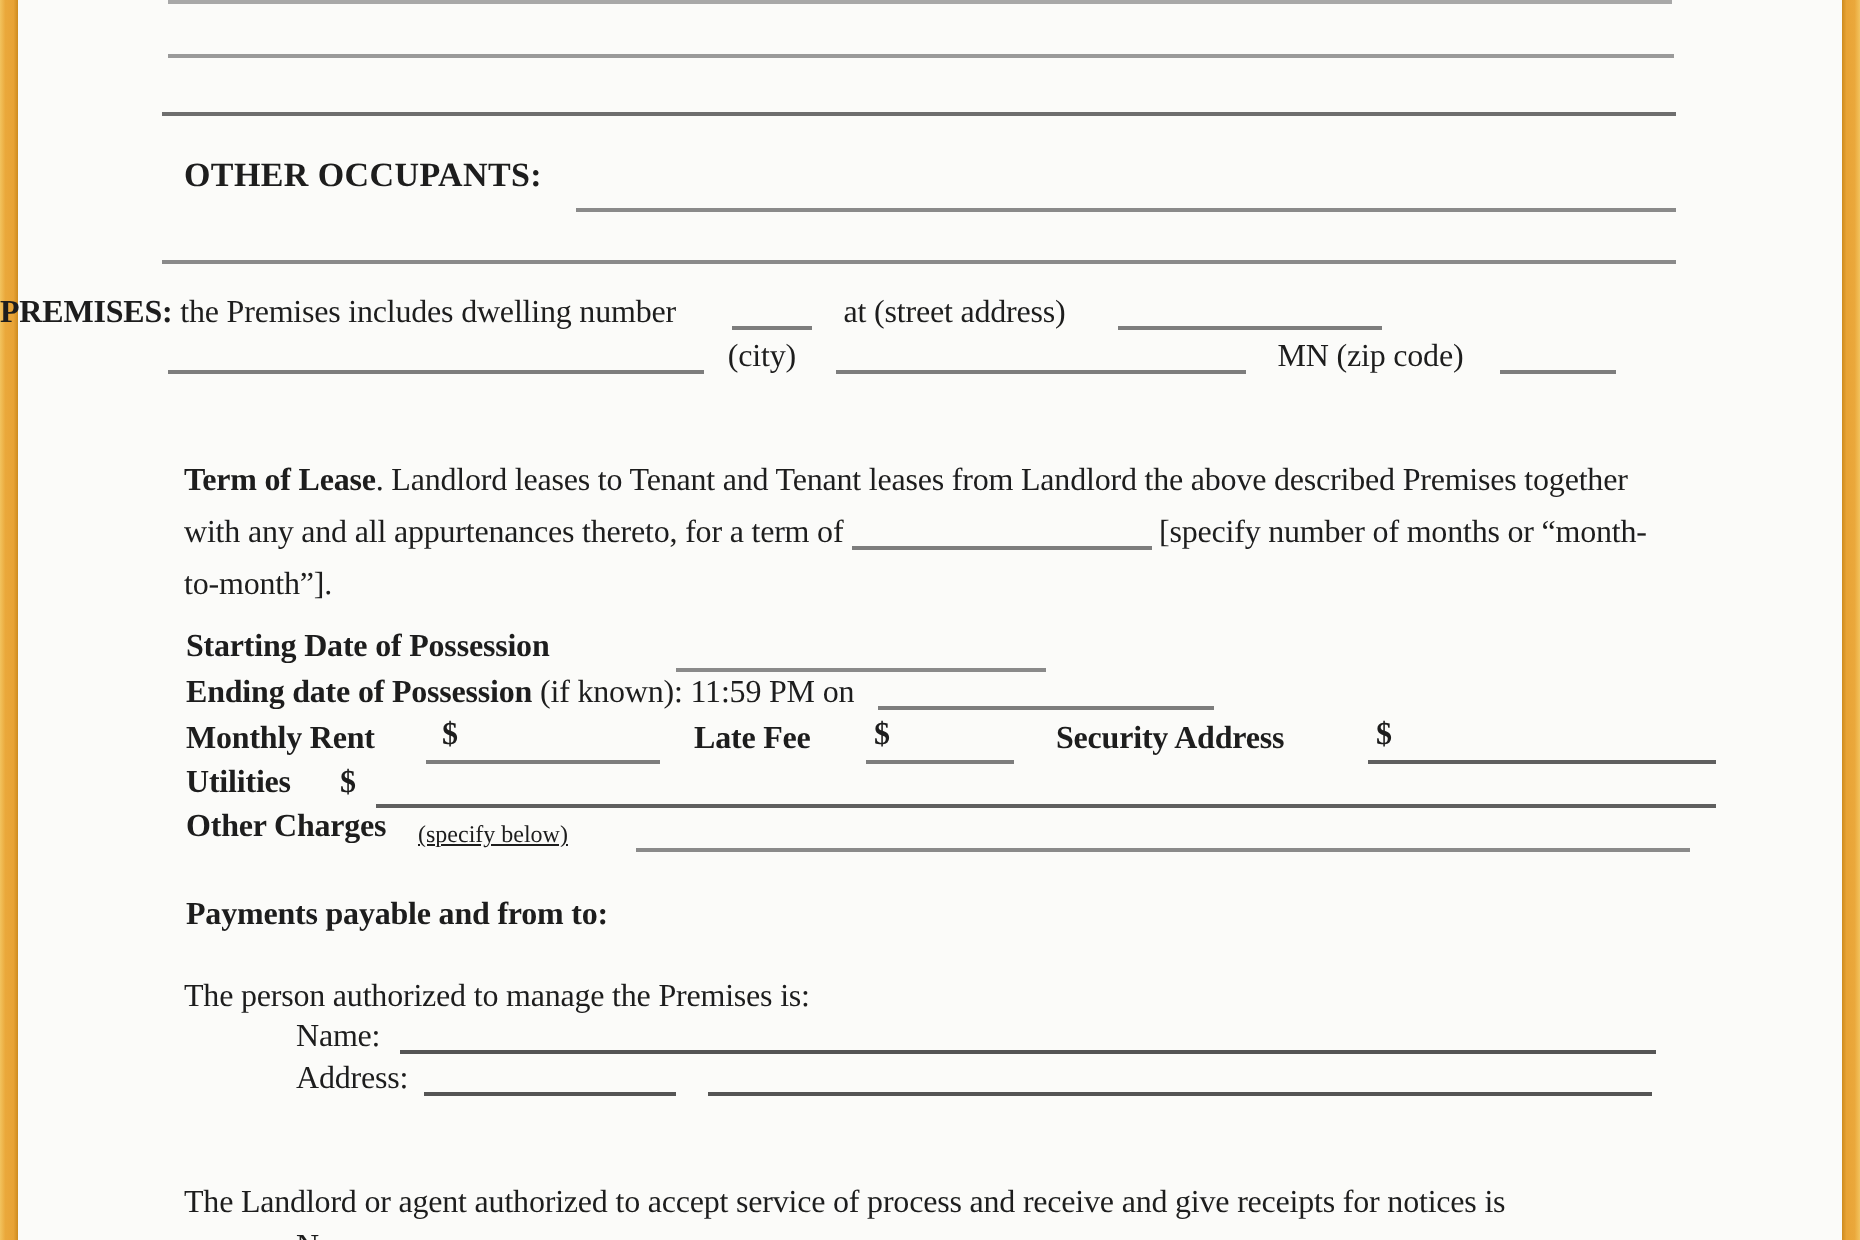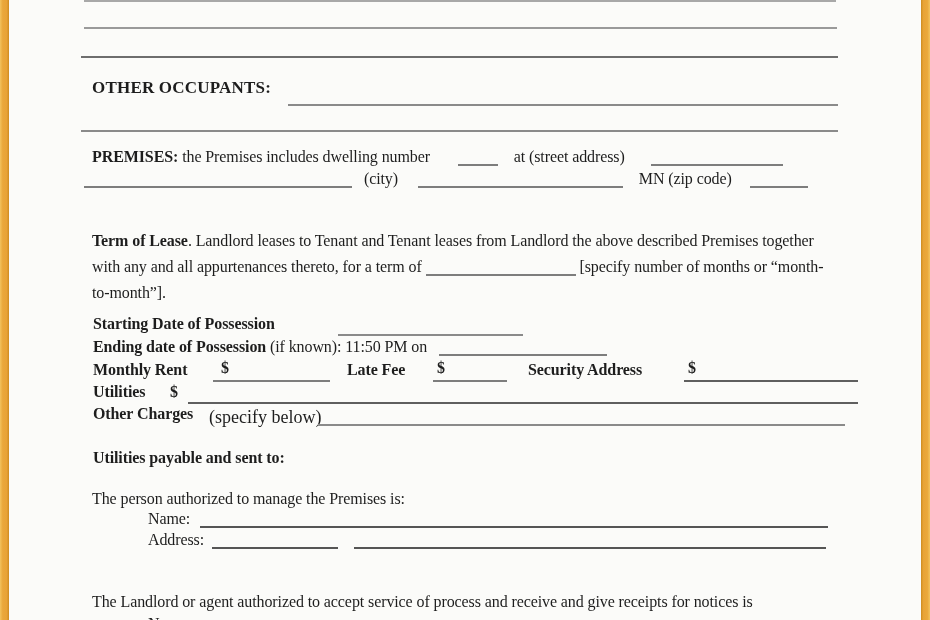--- a/index.html
+++ b/index.html
@@ -28,21 +28,21 @@
     height:14px;
     vertical-align:-4px;
   }
   .fblank{
     position:absolute;top:0;
     border-bottom:2px solid #7d7d7d;
     height:20px;
   }
   .fblank .dollar{position:absolute;bottom:2px;font-weight:bold;}
   .heading{font-size:17px;letter-spacing:0.2px;}
-  .small{font-size:18px;letter-spacing:0;}
+  .small{font-size:12px;letter-spacing:0;text-decoration:underline;}
   .para{
     position:absolute;left:92px;width:748px;
     font-size:16px;line-height:26px;
     letter-spacing:-0.1px;
   }
 </style>
 </head>
 <body>
 
 <div class="page">
@@ -55,21 +55,21 @@
   <div class="hline" style="top:56px;left:81px;width:757px;background:#6e6e6e;"></div>
 
   <div class="row" style="top:78px;">
     <span class="abs b heading" style="left:92px;">OTHER OCCUPANTS:</span>
     <span class="fblank" style="left:288px;width:550px;height:26px;border-color:#8a8a8a;"></span>
   </div>
 
   <div class="hline" style="top:130px;left:81px;width:757px;background:#8a8a8a;"></div>
 
   <div class="row" style="top:147px;left:0;">
-    <span style="margin-left:92px;" class="b">PREMISES:</span>
+    <span style="" class="b">PREMISES:</span>
     <span>the Premises includes dwelling number</span>
     <span class="blank" style="width:40px;margin-left:24px;"></span>
     <span style="margin-left:12px;">at (street address)</span>
     <span class="blank" style="width:132px;margin-left:22px;"></span>
   </div>
   <div class="row" style="top:169px;">
     <span class="blank" style="width:268px;margin-left:84px;"></span>
     <span style="margin-left:8px;">(city)</span>
     <span class="blank" style="width:205px;margin-left:16px;"></span>
     <span style="margin-left:12px;">MN (zip code)</span>
@@ -81,21 +81,21 @@
     <span class="blank" style="width:150px;"></span>
     <span>[specify number of months or “month-to-month”].</span>
   </div>
 
   <div class="row" style="top:314px;">
     <span class="abs b" style="left:93px;">Starting Date of Possession</span>
     <span class="fblank" style="left:338px;width:185px;border-color:#8a8a8a;"></span>
   </div>
   <div class="row" style="top:337px;">
     <span class="b" style="margin-left:93px;">Ending date of Possession</span>
-    <span>(if known): 11:50 PM on</span>
+    <span>(if known): 11:59 PM on</span>
     <span class="blank" style="width:168px;margin-left:8px;"></span>
   </div>
 
   <div class="row" style="top:360px;">
     <span class="abs b" style="left:93px;">Monthly Rent</span>
     <span class="fblank" style="left:213px;width:117px;">
         <span class="dollar" style="left:8px;">$</span>
       </span>
     <span class="abs b" style="left:347px;">Late Fee</span>
     <span class="fblank" style="left:433px;width:74px;">
@@ -111,21 +111,21 @@
     <span class="abs b" style="left:170px;">$</span>
     <span class="fblank" style="left:188px;width:670px;border-color:#5f5f5f;"></span>
   </div>
   <div class="row" style="top:404px;">
     <span class="abs b" style="left:93px;">Other Charges</span>
     <span class="abs small" style="left:209px;top:3px;">(specify below)</span>
     <span class="fblank" style="left:318px;width:527px;border-color:#8a8a8a;"></span>
   </div>
 
   <div class="row" style="top:448px;">
-    <span class="b" style="margin-left:93px;">Utilities payable and sent to:</span>
+    <span class="b" style="margin-left:93px;">Payments payable and from to:</span>
   </div>
 
   <div class="row" style="top:489px;">
     <span style="margin-left:92px;">The person authorized to manage the Premises is:</span>
   </div>
   <div class="row" style="top:509px;">
     <span style="margin-left:148px;">Name:</span>
     <span class="blank" style="width:628px;margin-left:6px;border-color:#555;"></span>
   </div>
   <div class="row" style="top:530px;">

